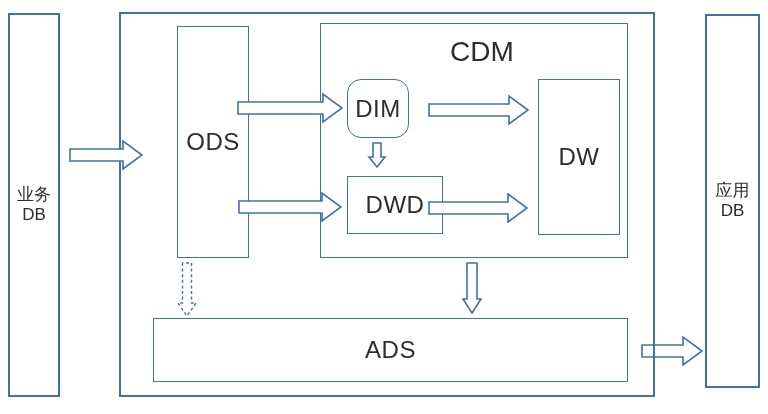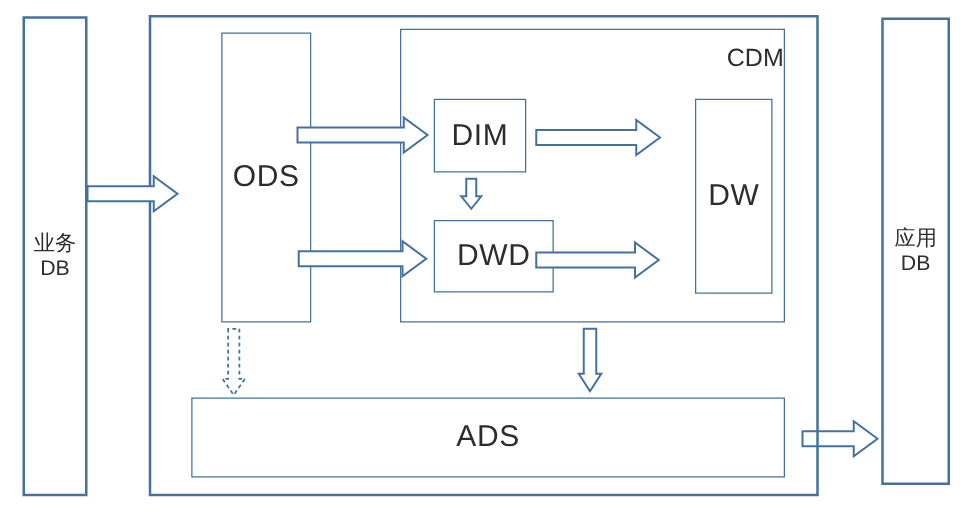--- a/index.html
+++ b/index.html
@@ -19,61 +19,61 @@
     align-items:center;
     justify-content:center;
     z-index:1;
   }
   .frame{z-index:0;background:transparent;border-width:2px;}
   .dbbox{border-width:2px;z-index:1;}
   .lbl{font-size:24px;letter-spacing:0.5px;}
   .lbl-sm{font-size:17px;line-height:1.2;text-align:center;}
   .cdm-title{
     position:absolute;top:12px;left:16px;right:0;
-    text-align:right;font-size:20px;
+    text-align:center;font-size:28px;
   }
   .arr{position:absolute;z-index:5;overflow:visible;}
   .arr polygon{
     fill:#ffffff;
     stroke:var(--line);
     stroke-width:1.6;
     stroke-linejoin:miter;
   }
   .arr.nofill polygon{fill:none;}
   .arr.dashed polygon{fill:none;stroke-dasharray:3 2.6;stroke-width:1.4;}
 </style>
 </head>
 <body>
 
-<div class="box dbbox" style="left:18px;top:13px;width:52px;height:384px;">
+<div class="box dbbox" style="left:8px;top:13px;width:52px;height:384px;">
   <div class="lbl-sm">
     <div>业务</div>
     <div>DB</div>
   </div>
 </div>
 
 <div class="box frame" style="left:119px;top:12px;width:536px;height:385px;"></div>
 
 <div class="box" style="left:153px;top:26px;width:72px;height:232px;margin-left:24px;">
   <span class="lbl">ODS</span>
 </div>
 
 <div class="box" style="left:320px;top:23px;width:308px;height:235px;">
   <span class="cdm-title">CDM</span>
 </div>
 
-<div class="box" style="left:347px;top:79px;width:74px;height:59px;">
+<div class="box" style="left:347px;top:79px;width:62px;height:59px;border-radius:14px;">
   <span class="lbl">DIM</span>
 </div>
 
 <div class="box" style="left:347px;top:176px;width:96px;height:58px;">
   <span class="lbl">DWD</span>
 </div>
 
-<div class="box" style="left:556px;top:79px;width:62px;height:156px;text-align:right;">
+<div class="box" style="left:538px;top:79px;width:82px;height:156px;text-align:right;">
   <span class="lbl">DW</span>
 </div>
 
 <div class="box" style="left:153px;top:318px;width:475px;height:64px;">
   <span class="lbl">ADS</span>
 </div>
 
 <div class="box dbbox" style="left:705px;top:14px;width:55px;height:374px;justify-content:center;">
   <div class="lbl-sm">
     <div>应用</div>

